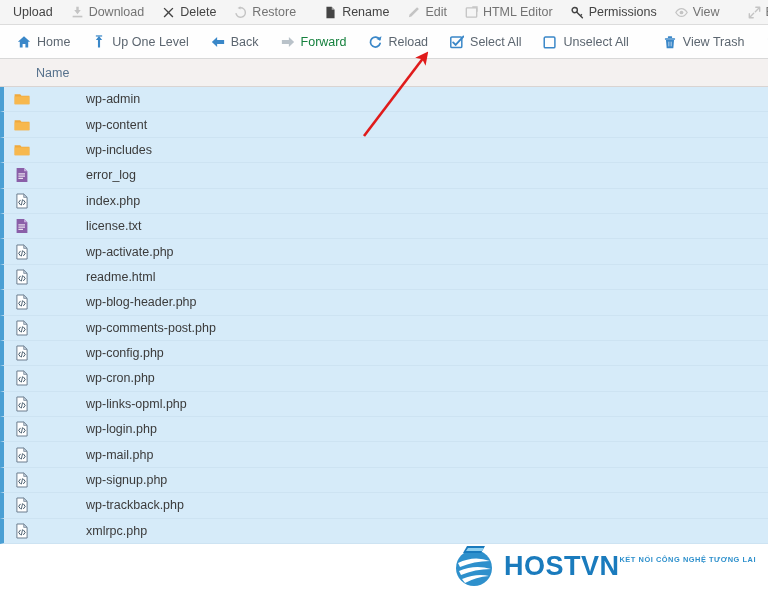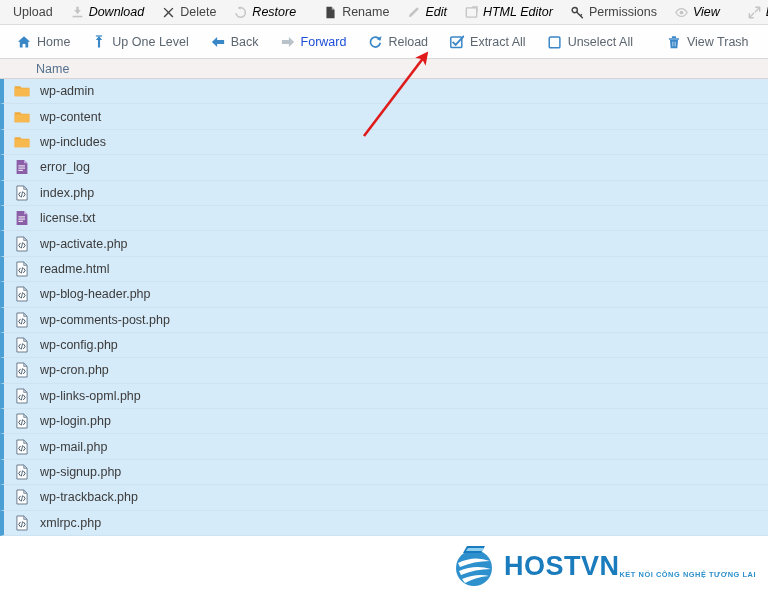--- a/index.html
+++ b/index.html
@@ -24,21 +24,21 @@
   }
   .tb-btn {
     display: flex;
     align-items: center;
     gap: 5px;
     padding: 2px 9px;
     height: 23px;
     color: #444444;
     cursor: pointer;
   }
-  .tb-btn.disabled { color: #000000; cursor: default; font-style: italic; }
+  .tb-btn.disabled { color: #737373; cursor: default; }
   .tb-btn .tb-ico {
     display: inline-flex;
     align-items: center;
     justify-content: center;
     width: 13px; height: 13px;
     flex: 0 0 13px;
   }
   .tb-sep {
     width: 1px; height: 21px;
     background: #e0e0e0;
@@ -58,21 +58,21 @@
   }
   .nav-btn {
     display: flex;
     align-items: center;
     gap: 6px;
     padding: 3px 11px;
     height: 26px;
     color: #5c6670;
     cursor: pointer;
   }
-  .nav-btn.disabled { color: #1d4ed8; cursor: default; }
+  .nav-btn.disabled { color: #15803d; cursor: default; }
   .nav-btn .nav-ico {
     display: inline-flex;
     align-items: center;
     justify-content: center;
     width: 14px; height: 14px;
     flex: 0 0 14px;
     color: #3a87c8;
   }
   .nav-btn.disabled .nav-ico { color: #b9c2c9; }
   .nav-sep {
@@ -82,21 +82,21 @@
   }
 
   
   #file-area {
     position: relative;
     height: 541px;
     background: #ffffff;
     overflow: hidden;
   }
   #col-header {
-    height: 20px;
+    height: 28px;
     background: #f4f1f0;
     border-bottom: 1px solid #d9d4d2;
     display: flex;
     align-items: center;
     padding-left: 36px;
     font-size: 12.5px;
     color: #56718c;
   }
   #file-list { position: relative; }
   .file-row {
@@ -116,21 +116,21 @@
     align-items: center;
     justify-content: center;
     margin-right: 10px;
   }
   .file-row .f-name {
     font-size: 12.5px;
     color: #3b3b3b;
   }
 
   
-  .file-row { border-left-color: #4a9fd4; }
+  .file-row { border-left-color: #4a9fd4; gap: 46px; }
 
   
   #arrow-annotation {
     position: absolute;
     left: 0; top: 0;
     width: 768px; height: 600px;
     pointer-events: none;
     z-index: 40;
   }
 
@@ -152,21 +152,21 @@
     font-size: 27px;
     font-weight: bold;
     color: #1a7bbd;
     letter-spacing: 0.5px;
   }
   #hostvn-logo .logo-tag {
     font-size: 7.4px;
     font-weight: bold;
     color: #2e90cc;
     letter-spacing: 0.55px;
-    margin-top: 18px;
+    margin-top: 3px;
   }
 </style>
 </head>
 <body>
 
 <div id="top-toolbar">
     <div class="tb-btn">
       <span>Upload</span>
     </div>
     <div class="tb-btn disabled">
@@ -296,21 +296,21 @@
       </span>
       <span>Reload</span>
     </div>
     <div class="nav-btn">
       <span class="nav-ico">
         <svg width="14" height="14" viewBox="0 0 16 16">
           <rect x="0.9" y="2.2" width="12.6" height="12.2" rx="1.3" fill="none" stroke="#3a87c8" stroke-width="1.7"></rect>
           <path d="M3.6 8.4 L6.4 11.4 L15.4 1.6" stroke="#3a87c8" stroke-width="2.1" fill="none" stroke-linecap="round" stroke-linejoin="round"></path>
         </svg>
       </span>
-      <span>Extract All</span>
+      <span>Select All</span>
     </div>
     <div class="nav-btn">
       <span class="nav-ico">
         <svg width="14" height="14" viewBox="0 0 16 16">
           <rect x="1.4" y="2.4" width="12.2" height="12.2" rx="1.3" fill="none" stroke="#3a87c8" stroke-width="1.7"></rect>
         </svg>
       </span>
       <span>Unselect All</span>
     </div>
     <div class="nav-sep"></div>

